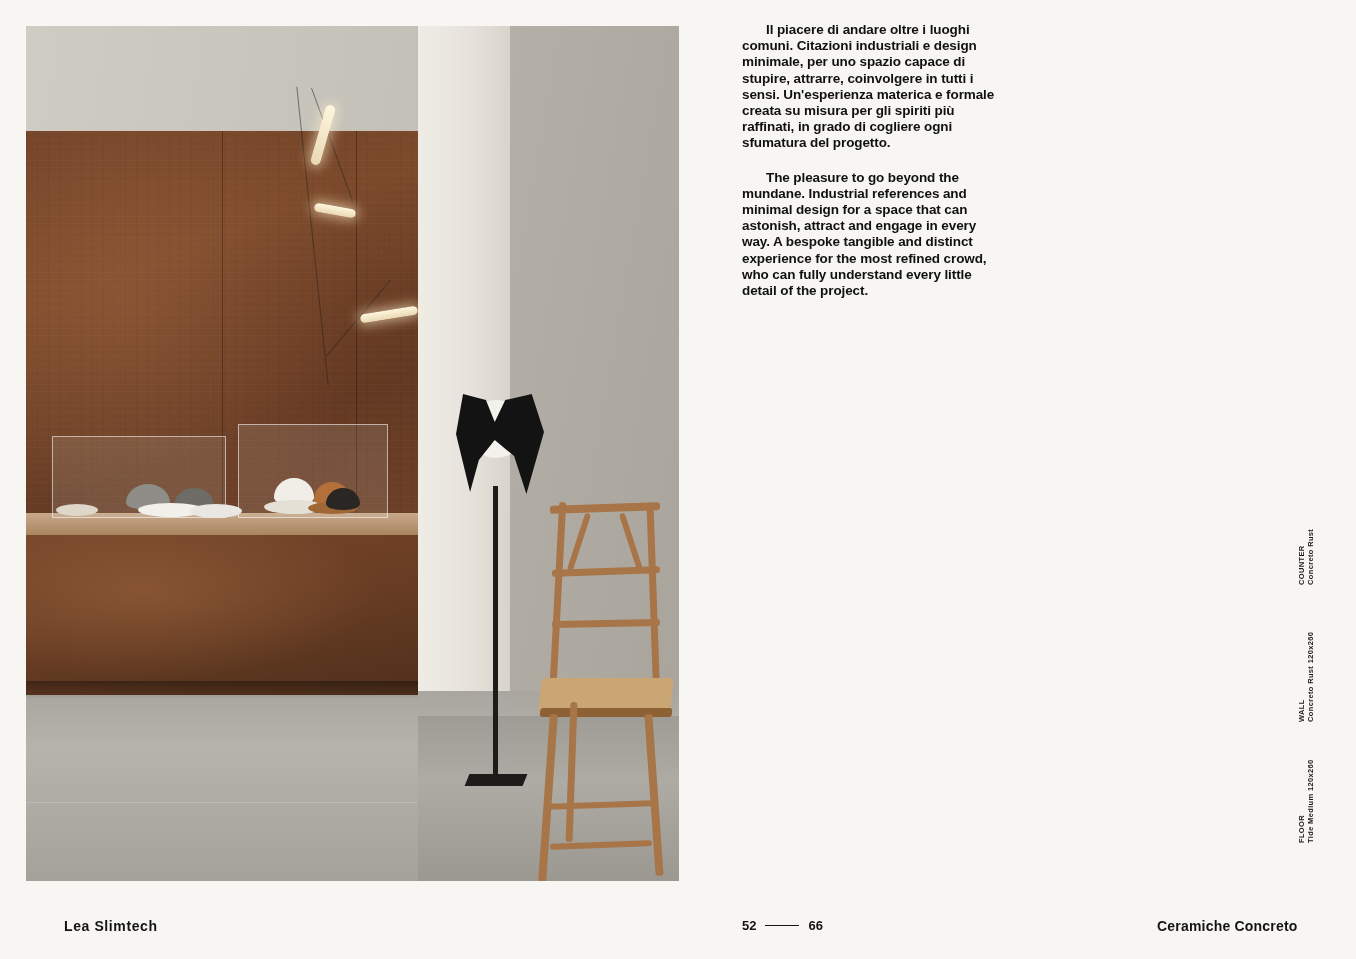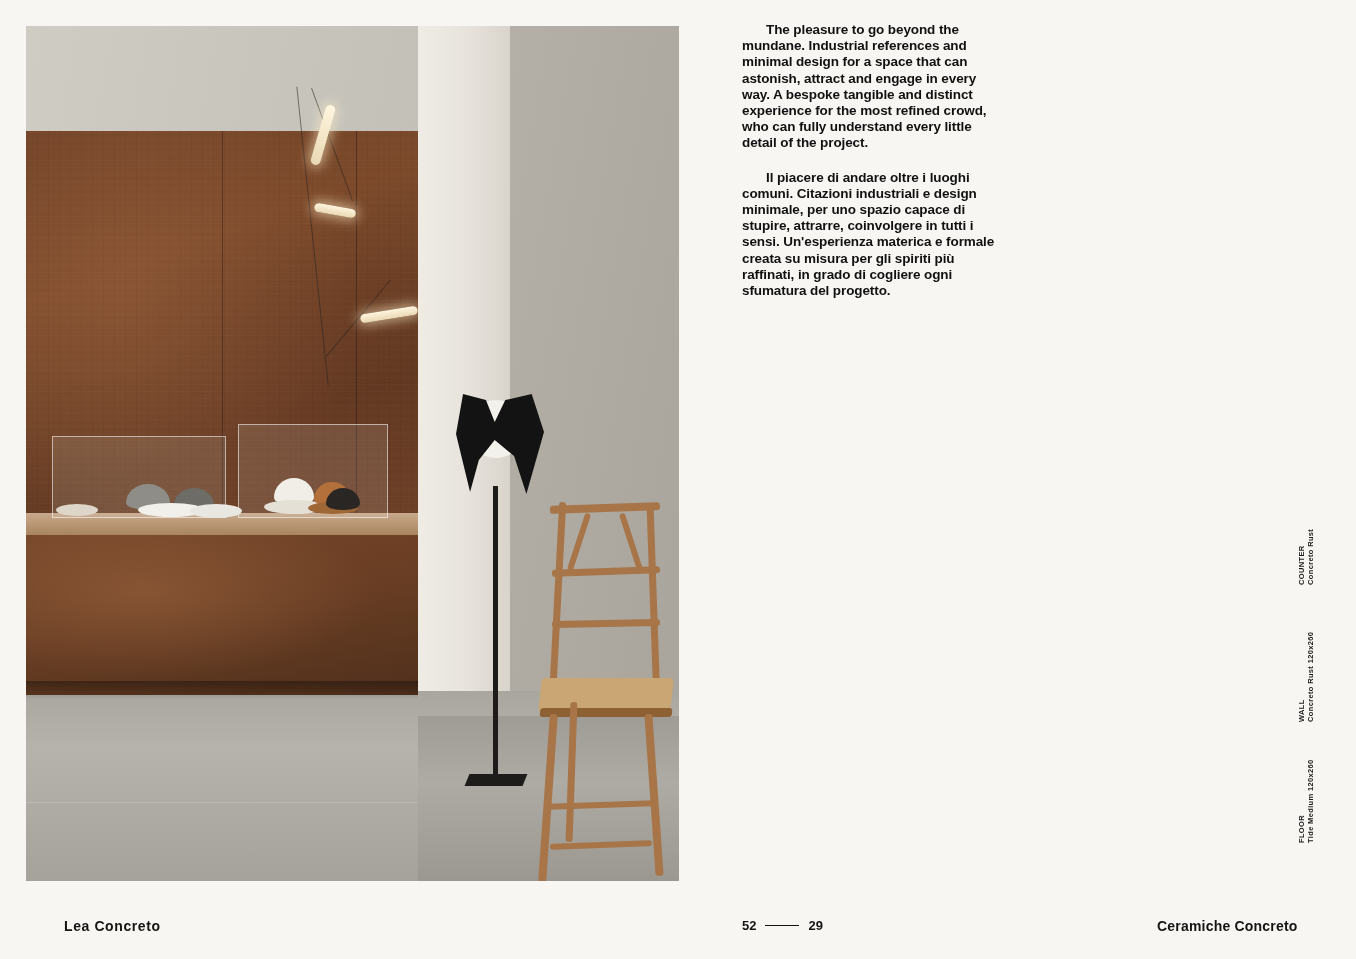--- a/index.html
+++ b/index.html
@@ -331,38 +331,38 @@
     <div class="seat-edge"></div>
     <div class="lg-fl"></div>
     <div class="lg-fr"></div>
     <div class="lg-bl"></div>
     <div class="stretch1"></div>
     <div class="stretch2"></div>
   </div>
 </div>
 
 <div class="text-col">
+  <p class="para">Il piacere di andare oltre i luoghi comuni. Citazioni industriali e design minimale, per uno spazio capace di stupire, attrarre, coinvolgere in tutti i sensi. Un'esperienza materica e formale creata su misura per gli spiriti più raffinati, in grado di cogliere ogni sfumatura del progetto.</p>
   <p class="para">The pleasure to go beyond the mundane. Industrial references and minimal design for a space that can astonish, attract and engage in every way. A bespoke tangible and distinct experience for the most refined crowd, who can fully understand every little detail of the project.</p>
-  <p class="para">Il piacere di andare oltre i luoghi comuni. Citazioni industriali e design minimale, per uno spazio capace di stupire, attrarre, coinvolgere in tutti i sensi. Un'esperienza materica e formale creata su misura per gli spiriti più raffinati, in grado di cogliere ogni sfumatura del progetto.</p>
 </div>
 
 <div class="spec spec-counter">
   <span class="lbl">COUNTER</span>
   <span class="val">Concreto Rust</span>
 </div>
 <div class="spec spec-wall">
   <span class="lbl">WALL</span>
   <span class="val">Concreto Rust 120x260</span>
 </div>
 <div class="spec spec-floor">
   <span class="lbl">FLOOR</span>
   <span class="val">Tide Medium 120x260</span>
 </div>
 
-<div class="footer-left">Lea  Concreto</div>
+<div class="footer-left">Lea  Slimtech</div>
 
 <div class="pager">
   <span>52</span>
   <span class="rule"></span>
-  <span>29</span>
+  <span>66</span>
 </div>
 
 <div class="footer-right">Ceramiche Concreto</div>
 
 </body></html>

